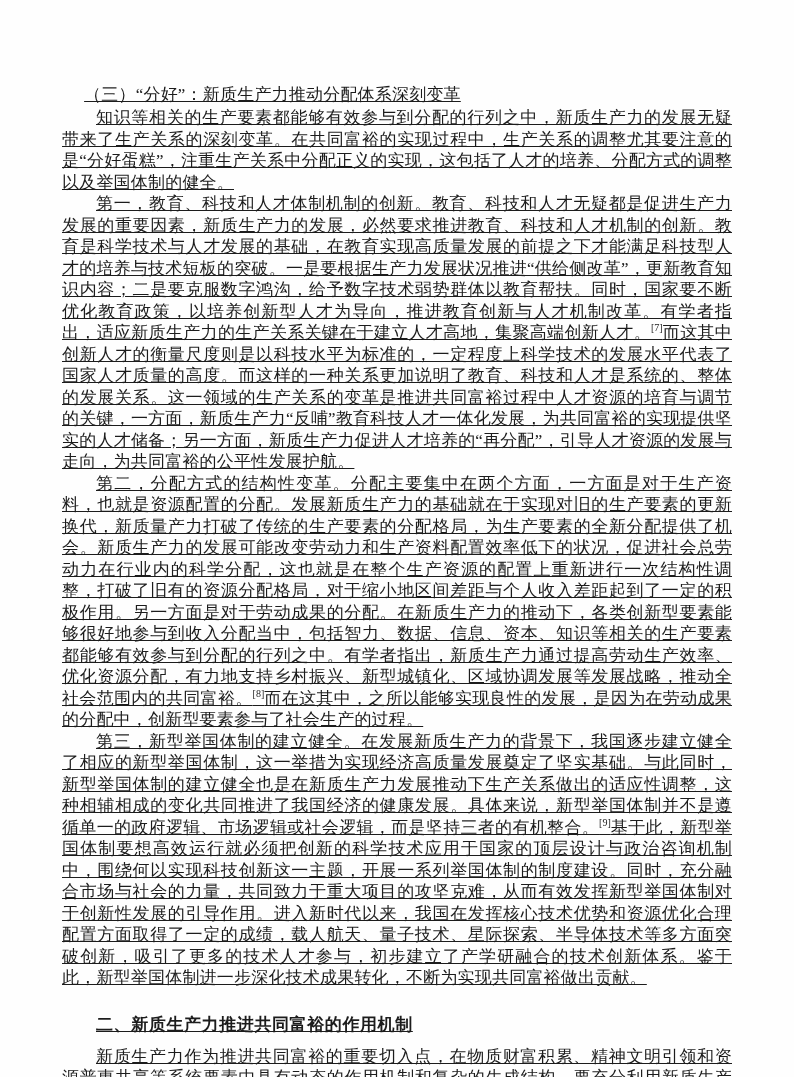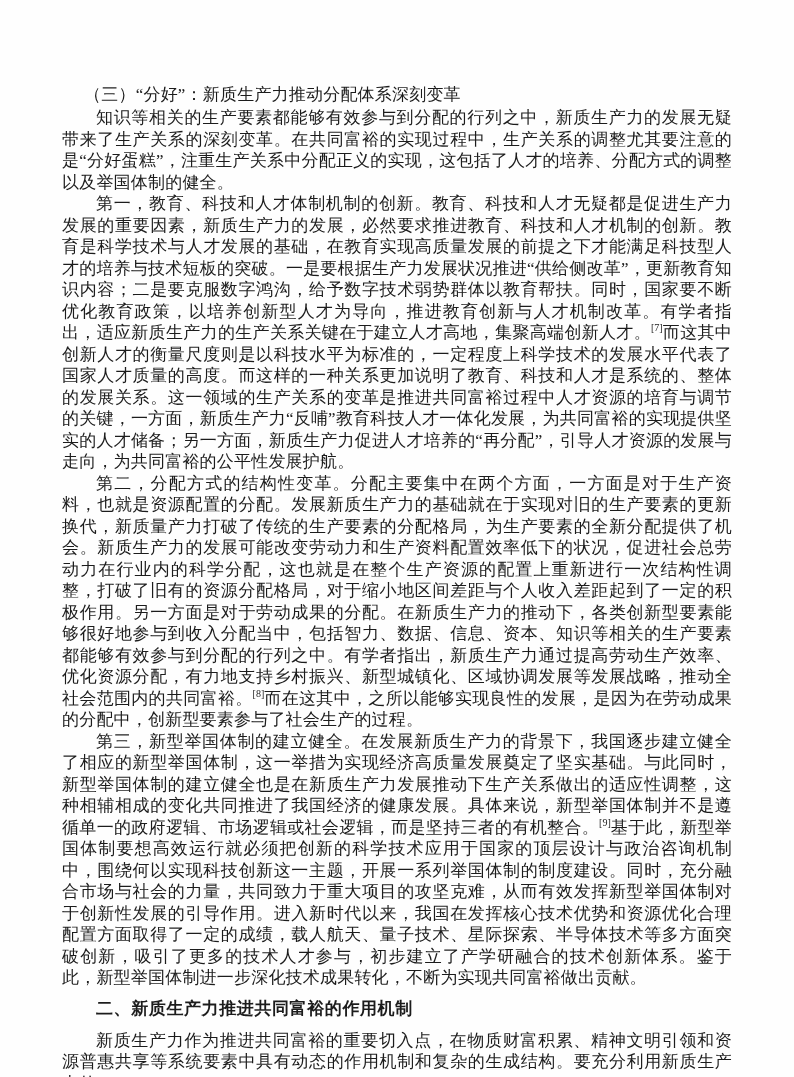--- a/index.html
+++ b/index.html
@@ -14,35 +14,36 @@
     box-sizing: border-box;
     padding: 84px 62px 0 62px;
     background: #fefefe;
     color: #1c1c1c;
     font-family: "Liberation Serif", "DejaVu Serif", serif;
     font-size: 17px;
     line-height: 21.5px;
     text-align: justify;
     letter-spacing: 0.2px;
     overflow: hidden;
+    text-decoration: underline;
   }
   .sub-heading {
     margin: 0 0 1px 0;
     font-size: 17px;
     font-weight: normal;
     line-height: 22px;
     text-indent: 1.3em;
     text-align: left;
   }
   .para {
     margin: 0;
     text-indent: 2em;
   }
   .main-heading {
-    margin: 9px 0 10px 0;
+    margin: 25px 0 10px 0;
     font-size: 17px;
     line-height: 22px;
     font-family: "Liberation Sans", "DejaVu Sans", sans-serif;
     font-weight: bold;
     letter-spacing: 0.6px;
     text-indent: 2em;
     text-align: left;
   }
   sup.fnref {
     font-size: 10px;

